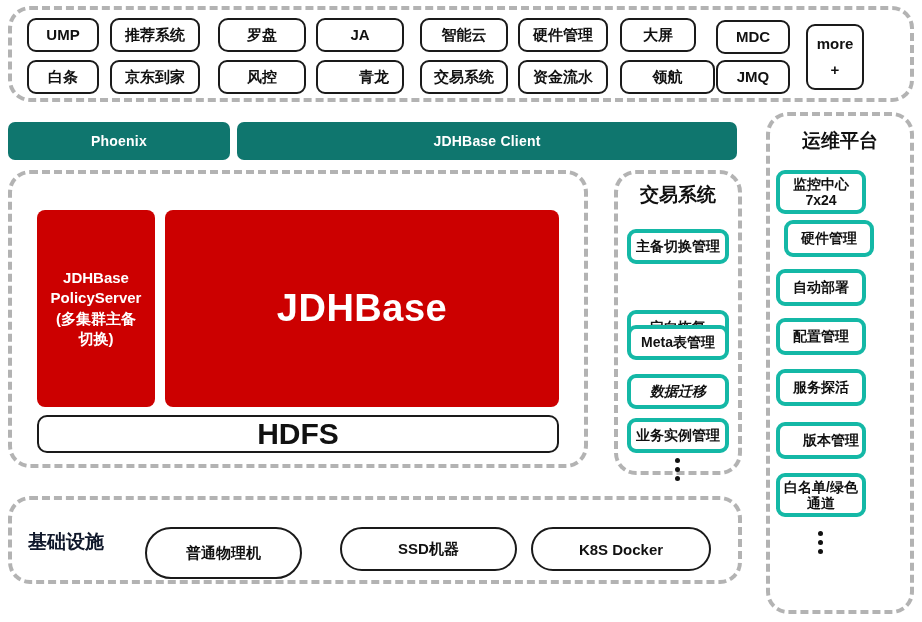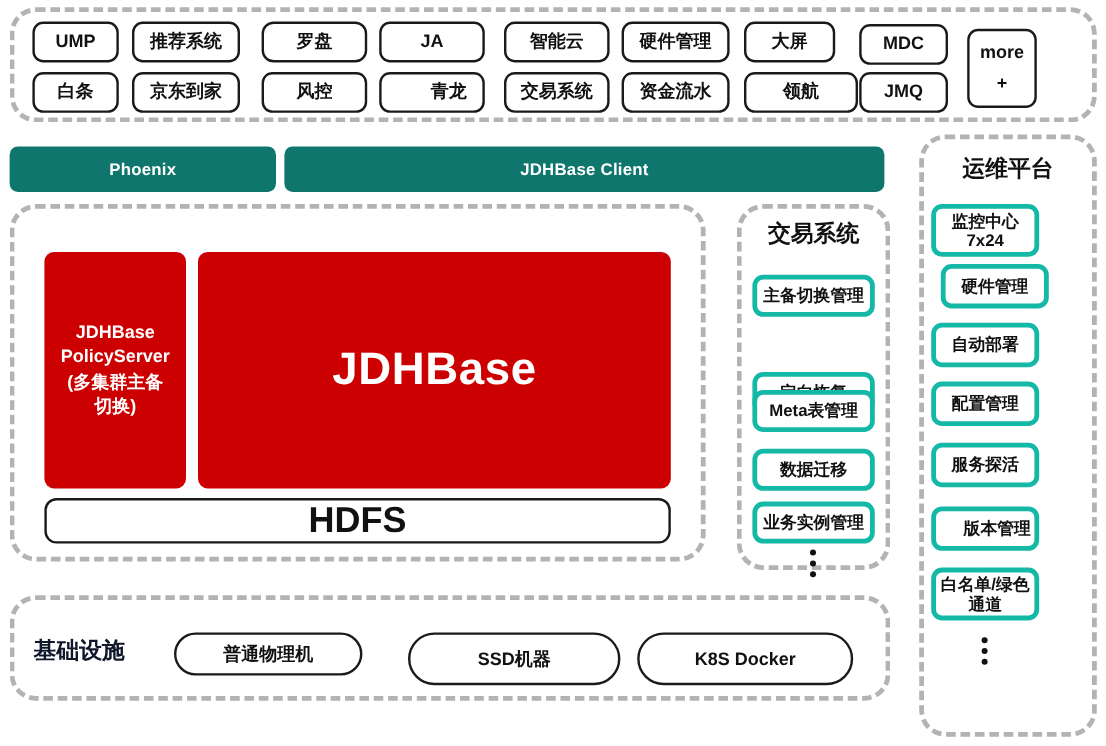--- a/index.html
+++ b/index.html
@@ -224,21 +224,21 @@
 
   <div id="hdfs-box" style="left:37px; top:415px; width:522px; height:38px;">HDFS</div>
 
   <div class="dashed-group" style="left:614px; top:170px; width:128px; height:305px;"></div>
 
   <div class="col-title" style="left:614px; top:182px; width:128px;">交易系统</div>
 
   <div class="col-item" style="left:627px; top:229px; width:102px; height:35px;">主备切换管理</div>
   <div class="col-item" style="left:627px; top:277px; width:102px; height:35px;margin-top:33px;">定向恢复</div>
   <div class="col-item" style="left:627px; top:325px; width:102px; height:35px;">Meta表管理</div>
-  <div class="col-item" style="left:627px; top:374px; width:102px; height:35px;">数据迁移</div>
+  <div class="col-item" style="left:627px; top:374px; width:102px; height:35px;font-style:italic;">数据迁移</div>
   <div class="col-item" style="left:627px; top:418px; width:102px; height:35px;">业务实例管理</div>
 
   <div class="vdots" style="left:675px; top:458px;">
     <span></span>
       <span></span>
       <span></span>
   </div>
 
   <div class="dashed-group" style="left:766px; top:112px; width:148px; height:502px;"></div>
 
@@ -265,17 +265,17 @@
   <div class="vdots" style="left:818px; top:531px;">
     <span></span>
       <span></span>
       <span></span>
   </div>
 
   <div class="dashed-group" style="left:8px; top:496px; width:734px; height:88px;"></div>
 
   <div id="infra-label" style="left:28px; top:529px;">基础设施</div>
 
-  <div class="pill" style="left:145px; top:527px; width:157px; height:36px;">普通物理机</div>
+  <div class="pill" style="left:145px; top:527px; width:157px; height:52px;">普通物理机</div>
   <div class="pill" style="left:340px; top:527px; width:177px; height:44px;">SSD机器</div>
   <div class="pill" style="left:531px; top:527px; width:180px; height:44px;">K8S Docker</div>
 
 </div>
 
 </body></html>

